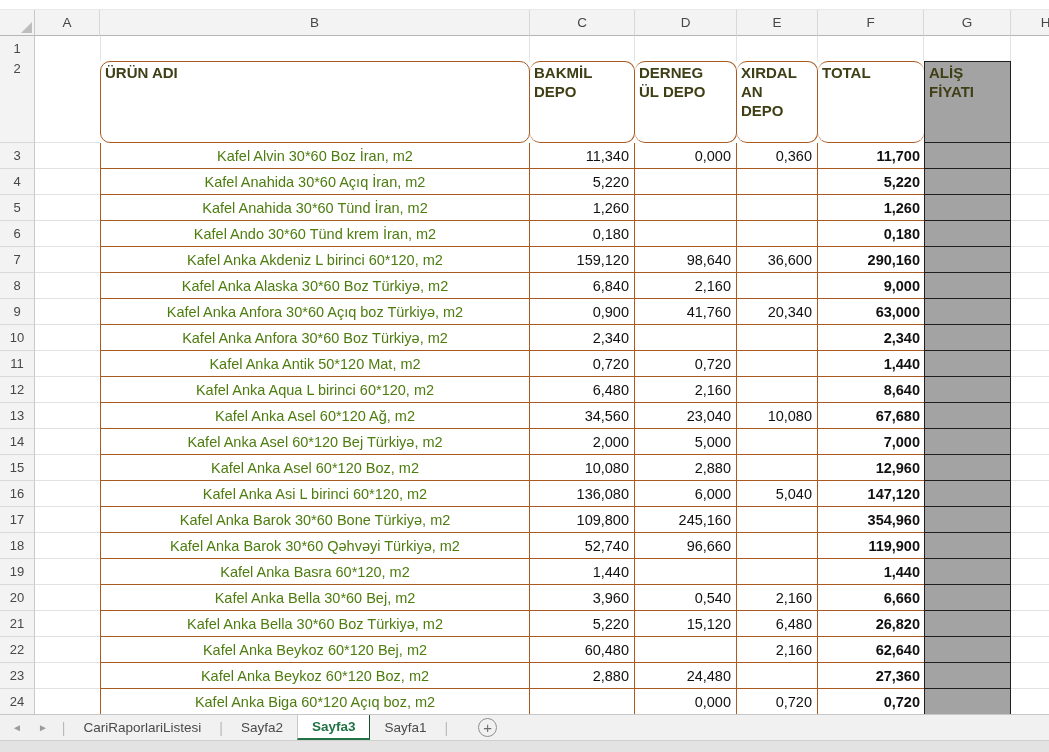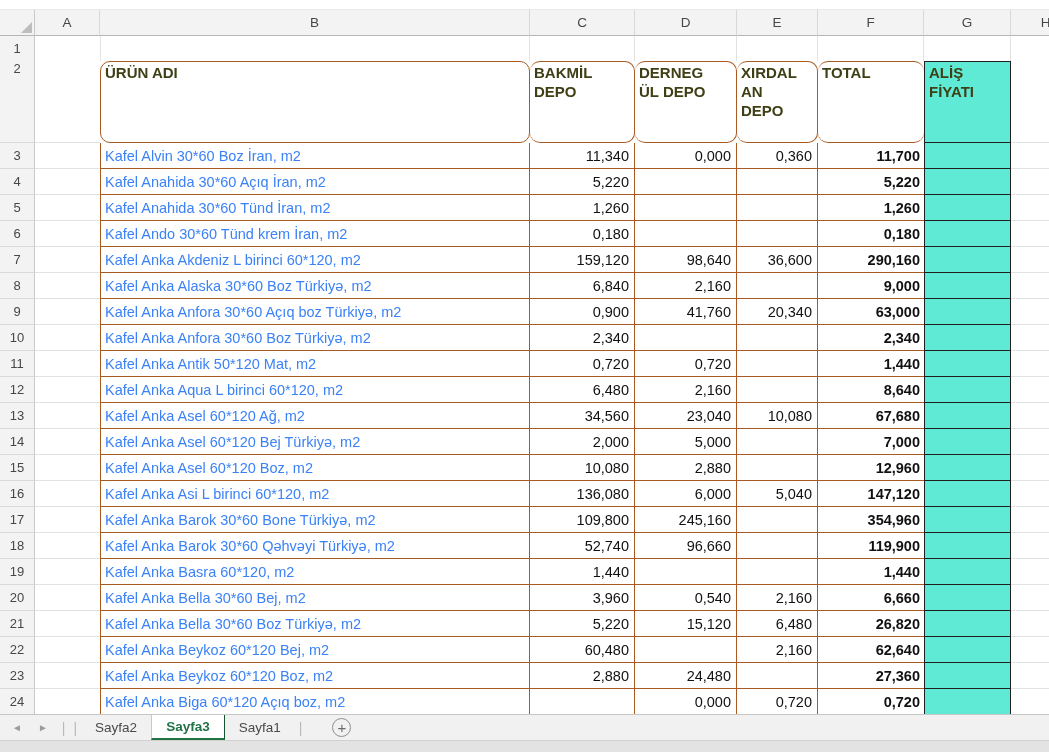--- a/index.html
+++ b/index.html
@@ -27,33 +27,33 @@
   td.ca { border-right:none; border-bottom:1px solid #e2e2e2; }
   tr.r1 td { height:25px; border-bottom:none !important; }
   tr.r1 td.blg { border-left:1px solid #e2e2e2; }
 
   
   td.t { border-right:1px solid var(--tbl); border-bottom:1px solid var(--tbl); background:#fff; }
   td.t.lft { border-left:1px solid var(--tbl); }
   td.t.nor { border-right:none; }
   tr.hdr td.t { border-top:1px solid var(--tbl);border-radius:10px; }
   
-  td.g { border-left:1px solid #1f1f1f; border-right:1px solid #1f1f1f; border-bottom:1px solid #1f1f1f; background:#5eead4; }
+  td.g { border-left:1px solid #1f1f1f; border-right:1px solid #1f1f1f; border-bottom:1px solid #1f1f1f; background:#a3a3a3; }
   tr.hdr td.g { border-top:1px solid #1f1f1f; }
   td.ch { border-right:1px solid #e2e2e2; border-bottom:1px solid #e2e2e2; }
 
   tr.hdr td { height:82px; vertical-align:top; }
   tr.hdr td.t, tr.hdr td.g {
     font-weight:700; color:var(--olive); font-size:15px; line-height:1.25;
     white-space:pre-line; padding:2px 3px 0 4px;
   }
   tr.hdr td.cen { }
 
   tr.drow td { height:26px; }
-  td.name { font-size:14.5px; color:#3b82f6; padding:0 4px 0 4px; text-align:left; }
+  td.name { font-size:14.5px; color:#4d7c0f; padding:0 4px 0 4px; text-align:center; }
   td.num  { font-size:14.5px; color:#111; text-align:right; padding-right:5px; }
   td.total { font-weight:700; padding-right:4px; }
 
   
   .tabbar { flex:0 0 auto; height:26px; background:#f1f1f1; border-top:1px solid #c6c6c6;
     display:flex; align-items:stretch; font-size:13.5px; color:#4a4a4a; }
   .navs { display:flex; align-items:center; padding:0 10px 0 12px; gap:16px; }
   .nav-arrow { color:#9b9b9b; font-size:10px; cursor:default; }
   .tsep { color:#b9b9b9; align-self:center; padding:0 4px; font-size:14px; }
   .tab { display:flex; align-items:center; padding:0 14px; cursor:default; }
@@ -374,20 +374,21 @@
     </table>
   </div>
 
   <div class="tabbar">
     <div class="navs">
       <span class="nav-arrow">◄</span>
       <span class="nav-arrow">►</span>
     </div>
     <span class="tsep">|</span>
     <div id="tabs-host" style="display:flex">
+        <div class="tab">CariRaporlariListesi</div>
         <span class="tsep">|</span>
         <div class="tab">Sayfa2</div>
         <div class="tab active">Sayfa3</div>
         <div class="tab">Sayfa1</div>
         <span class="tsep">|</span>
       </div>
     <div class="addsheet">
       <span class="circle">+</span>
     </div>
   </div>

